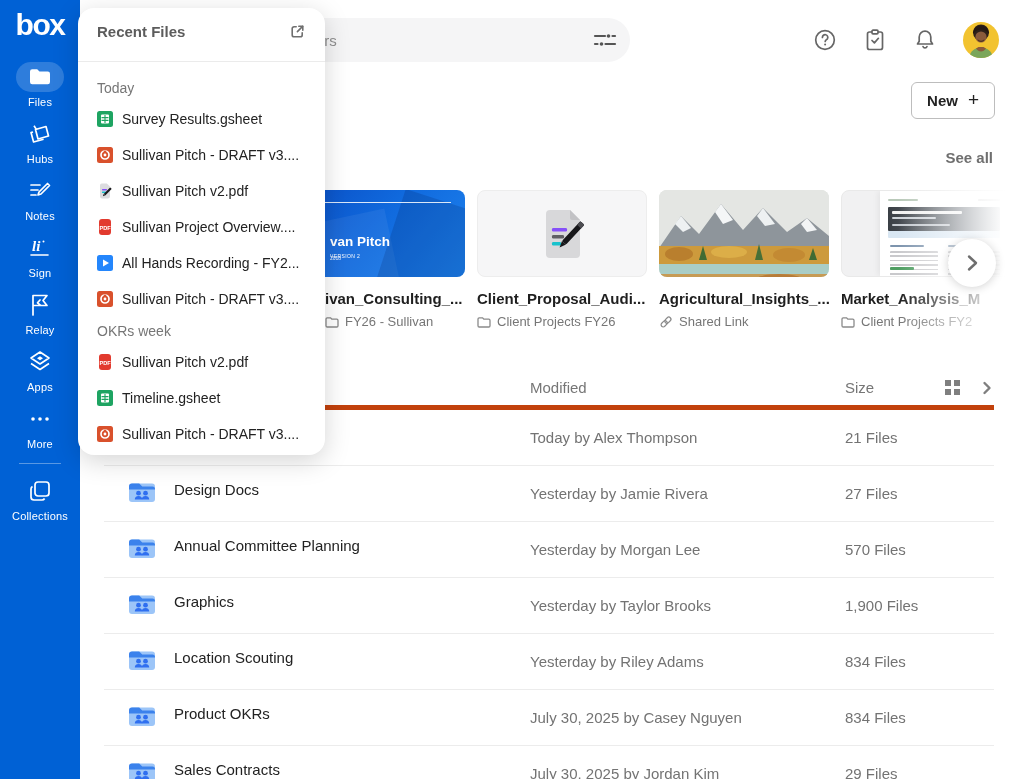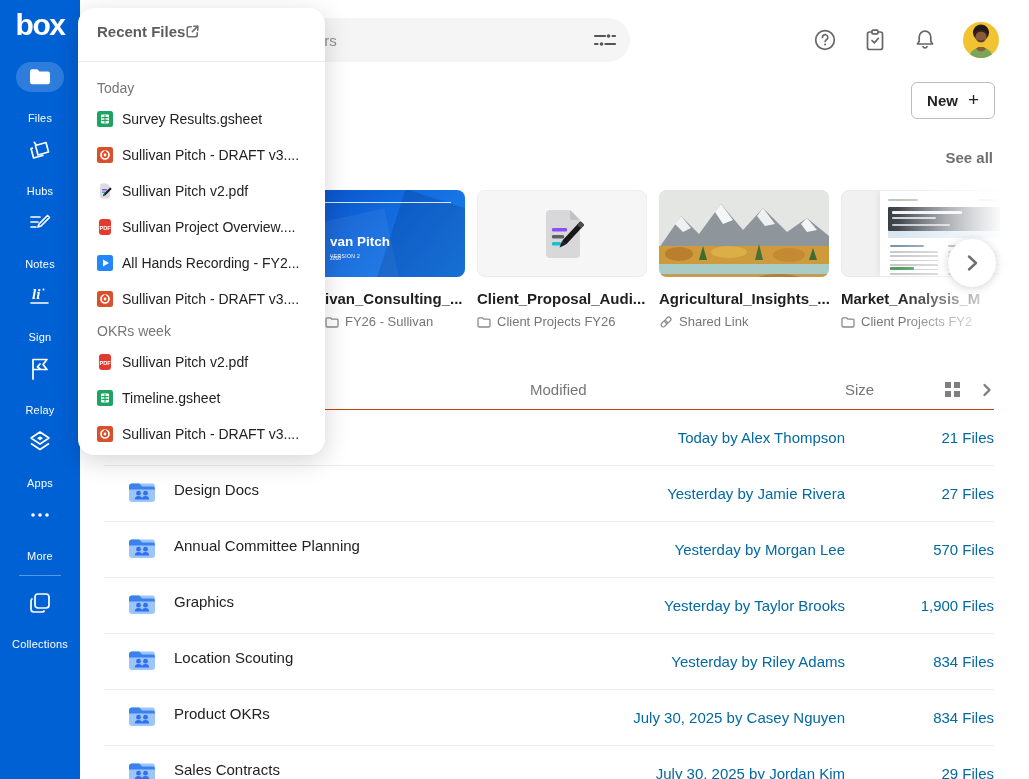--- a/index.html
+++ b/index.html
@@ -8,21 +8,21 @@
   .app { position:relative; width:1029px; height:779px; background:#fff; overflow:hidden; }
 
   
   .sidebar { position:absolute; left:0; top:0; bottom:0; width:80px; background:#0061d5; z-index:10;
              display:flex; flex-direction:column; align-items:center; }
   .logo { color:#fff; font-weight:bold; font-size:30px; letter-spacing:-1.5px; margin-top:10px; line-height:1; }
   .nav { margin-top:22px; display:flex; flex-direction:column; align-items:center; width:100%; }
   .nav-item { display:flex; flex-direction:column; align-items:center; margin-bottom:11px; cursor:pointer; }
   .nav-icon { width:48px; height:30px; border-radius:15px; display:flex; align-items:center; justify-content:center; }
   .nav-item.active .nav-icon { background:rgba(255,255,255,.18); }
-  .nav-label { color:#fff; font-size:11px; margin-top:20px; letter-spacing:.2px; }
+  .nav-label { color:#fff; font-size:11px; margin-top:4px; letter-spacing:.2px; }
   .nav-divider { width:42px; height:1px; background:rgba(255,255,255,.35); margin:2px 0 12px; }
 
   
   .search { position:absolute; left:96px; top:18px; width:534px; height:44px; border-radius:22px;
             background:#f5f5f6; z-index:4; }
   .search input { position:absolute; inset:0; background:transparent; border:0; outline:none;
                   padding-left:74px; padding-right:48px; font-size:15px; color:#555;
                   font-family:"Liberation Sans",sans-serif; }
   .search input::placeholder { color:#8f8f8f; }
   .filter-btn { position:absolute; right:13px; top:13px; width:24px; height:18px; cursor:pointer; }
@@ -66,31 +66,31 @@
 
   .fade-right { position:absolute; left:898px; top:182px; width:131px; height:178px; z-index:2; pointer-events:none;
                 background:linear-gradient(to right, rgba(255,255,255,0) 0%, #fff 82%); }
   .carousel-next { position:absolute; left:948px; top:239px; width:48px; height:48px; border-radius:50%;
                    background:#fff; box-shadow:0 1px 10px rgba(0,0,0,.18); z-index:3; cursor:pointer;
                    display:flex; align-items:center; justify-content:center; }
 
   
   .table { position:absolute; left:104px; top:370px; width:890px; z-index:0; }
   .thead { display:grid; grid-template-columns:426px 315px 1fr auto; align-items:center; height:40px;
-           color:#767676; font-size:15px; border-bottom:1px solid #c2410c; }
+           color:#767676; font-size:15px; border-bottom:5px solid #c2410c; }
   .th-actions { display:flex; align-items:center; gap:20px; }
   .trow { display:grid; grid-template-columns:426px 315px 1fr auto; align-items:center; height:56px;
           border-bottom:1px solid #ececec; font-size:15px; cursor:pointer; }
   .cell-name { display:flex; align-items:flex-start; gap:18px; padding-left:24px; color:#222; }
-  .cell-mod, .cell-size { color:#0369a1;text-align:right; }
+  .cell-mod, .cell-size { color:#737373; }
 
   
   .panel { position:absolute; left:78px; top:8px; width:247px; height:447px; background:#fff; border-radius:16px;
            box-shadow:0 6px 26px rgba(0,0,0,.17); z-index:50; overflow:hidden; }
-  .panel-header { height:54px; display:flex; align-items:center; 
+  .panel-header { height:54px; display:flex; align-items:center; justify-content:space-between;
                   padding:0 20px 7px 19px; border-bottom:1px solid #ebebeb; }
   .panel-title { font-size:15px; font-weight:bold; color:#5c5c5c; }
   .panel-open { cursor:pointer; display:flex; }
   .panel-body { padding:12px 8px 0 19px; }
   .section-label { font-size:14px; color:#767676; margin:6px 0 5px; }
   .file-item { height:36px; display:flex; align-items:center; gap:9px; font-size:14px; color:#222; cursor:pointer;
                white-space:nowrap; overflow:hidden; }
   .file-item .fi-icon { flex:0 0 16px; height:16px; display:flex; }
 </style>
 </head>

